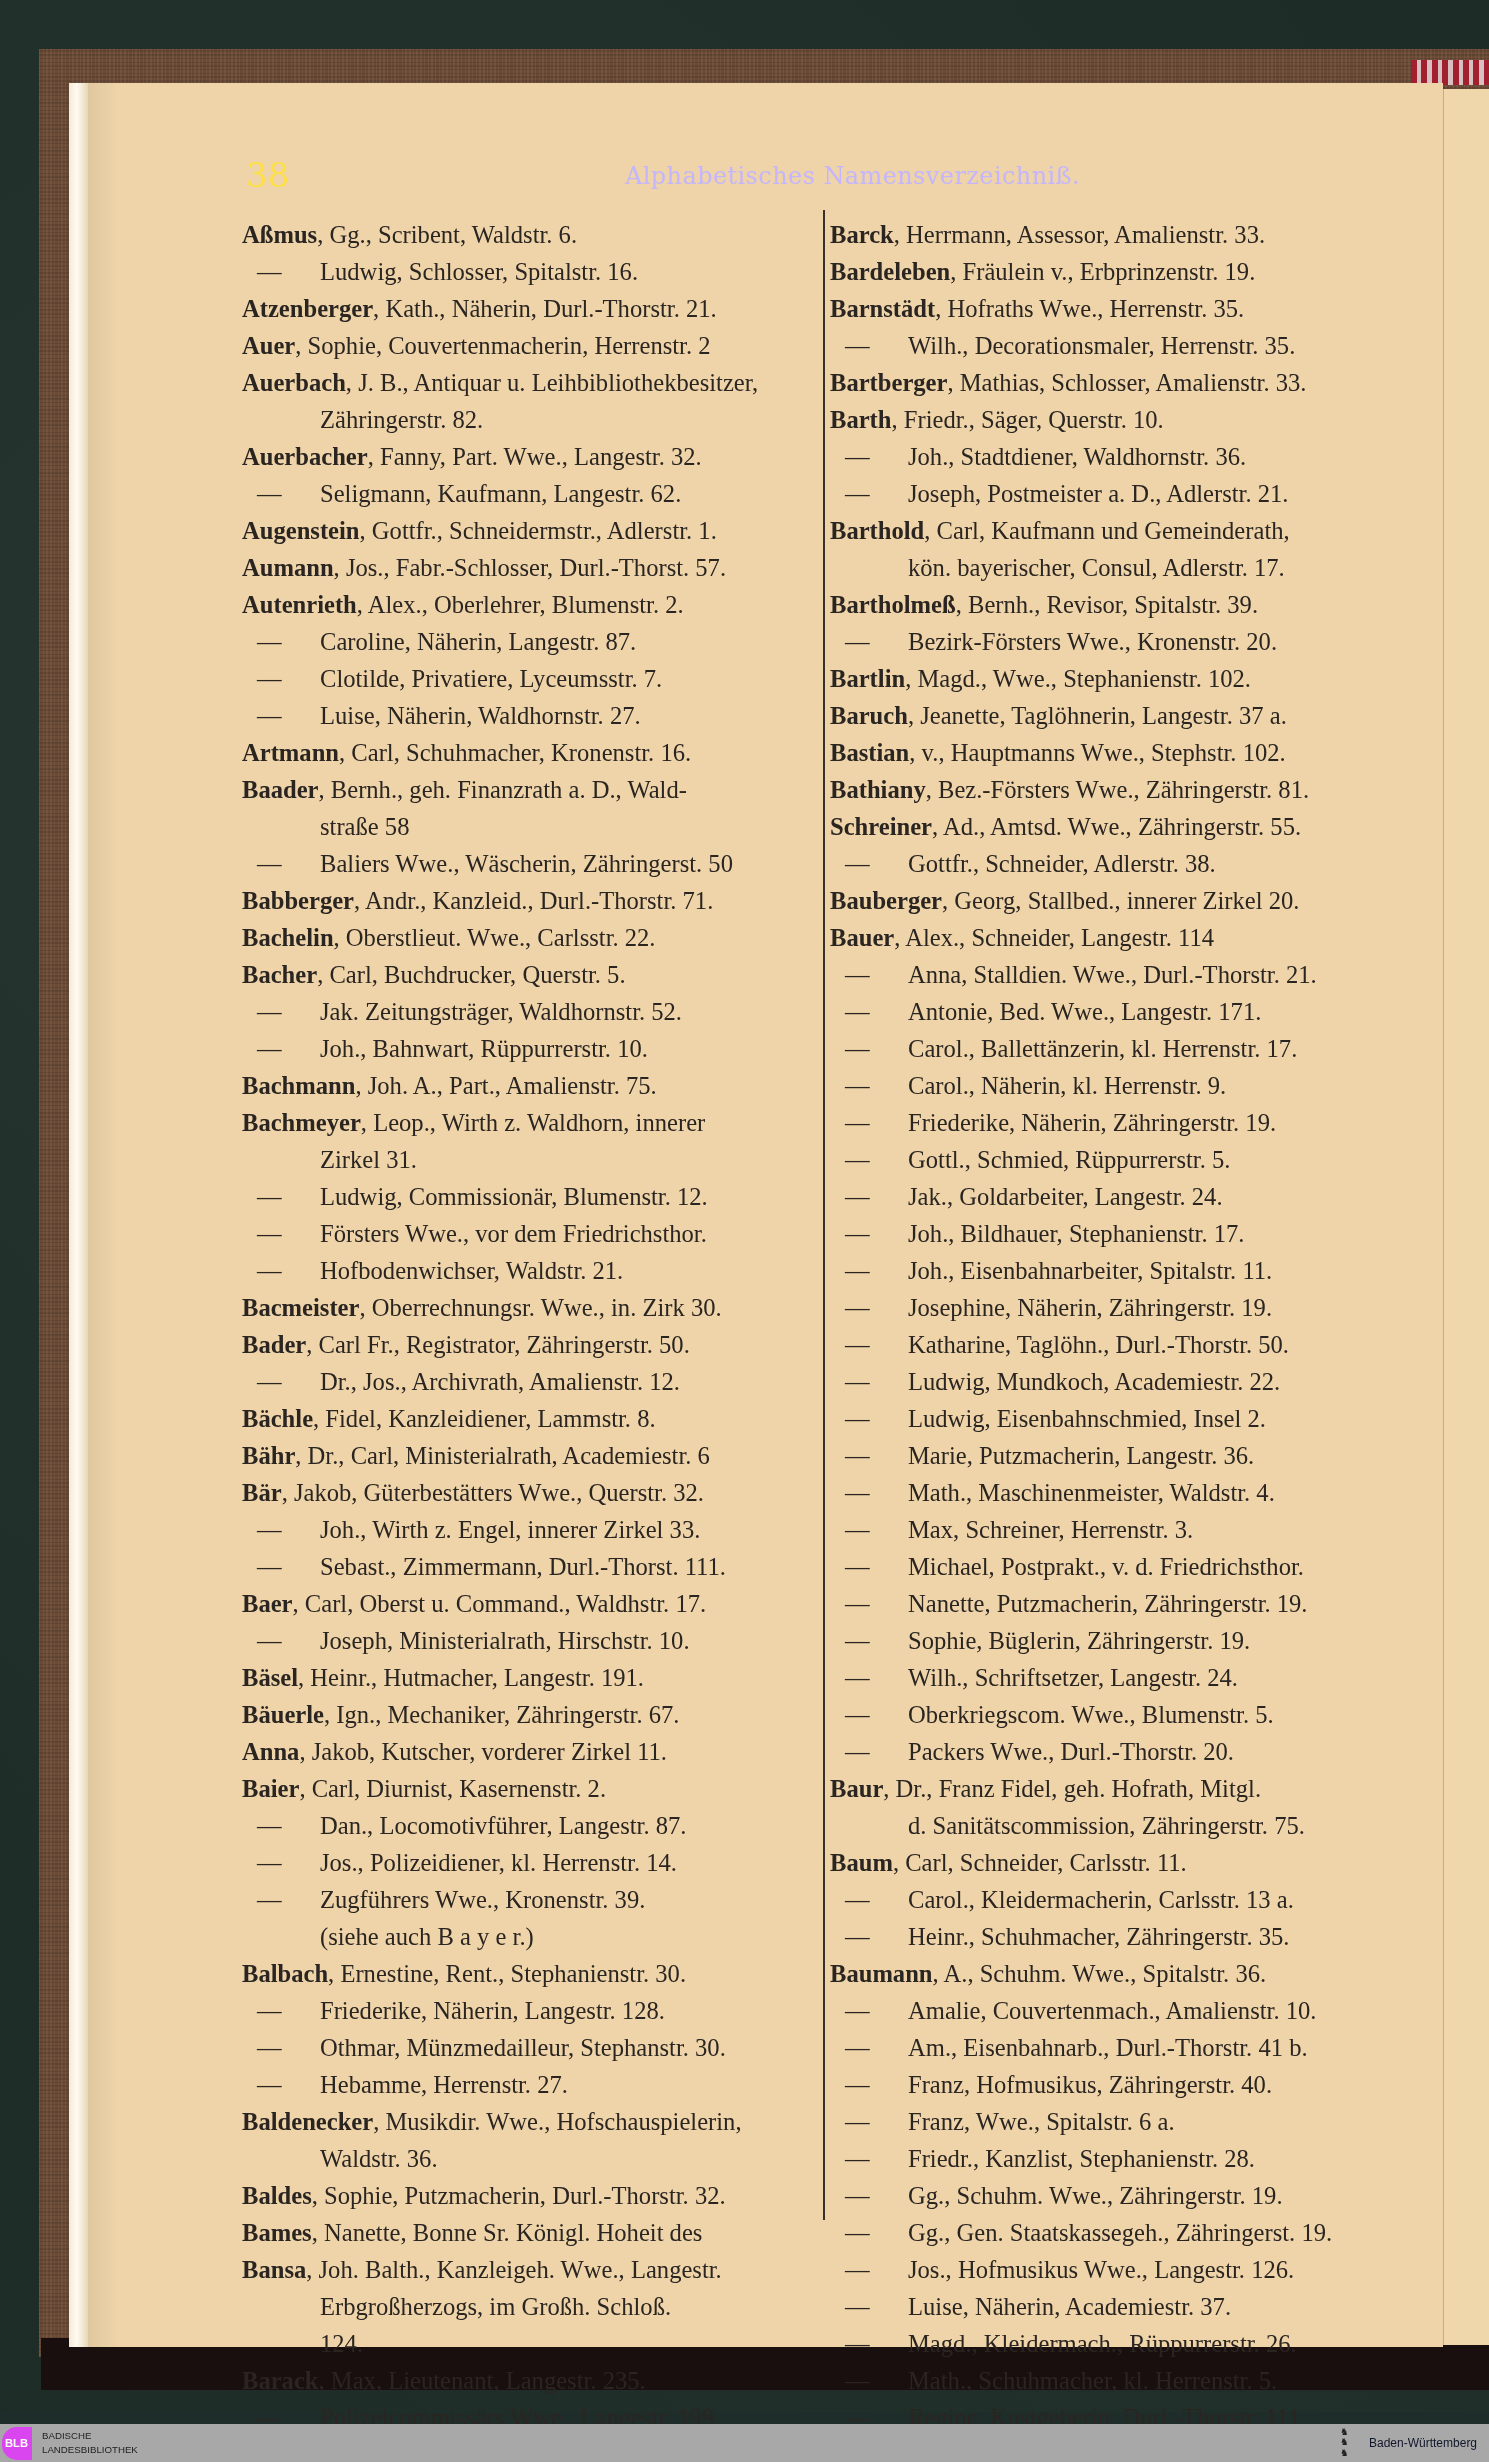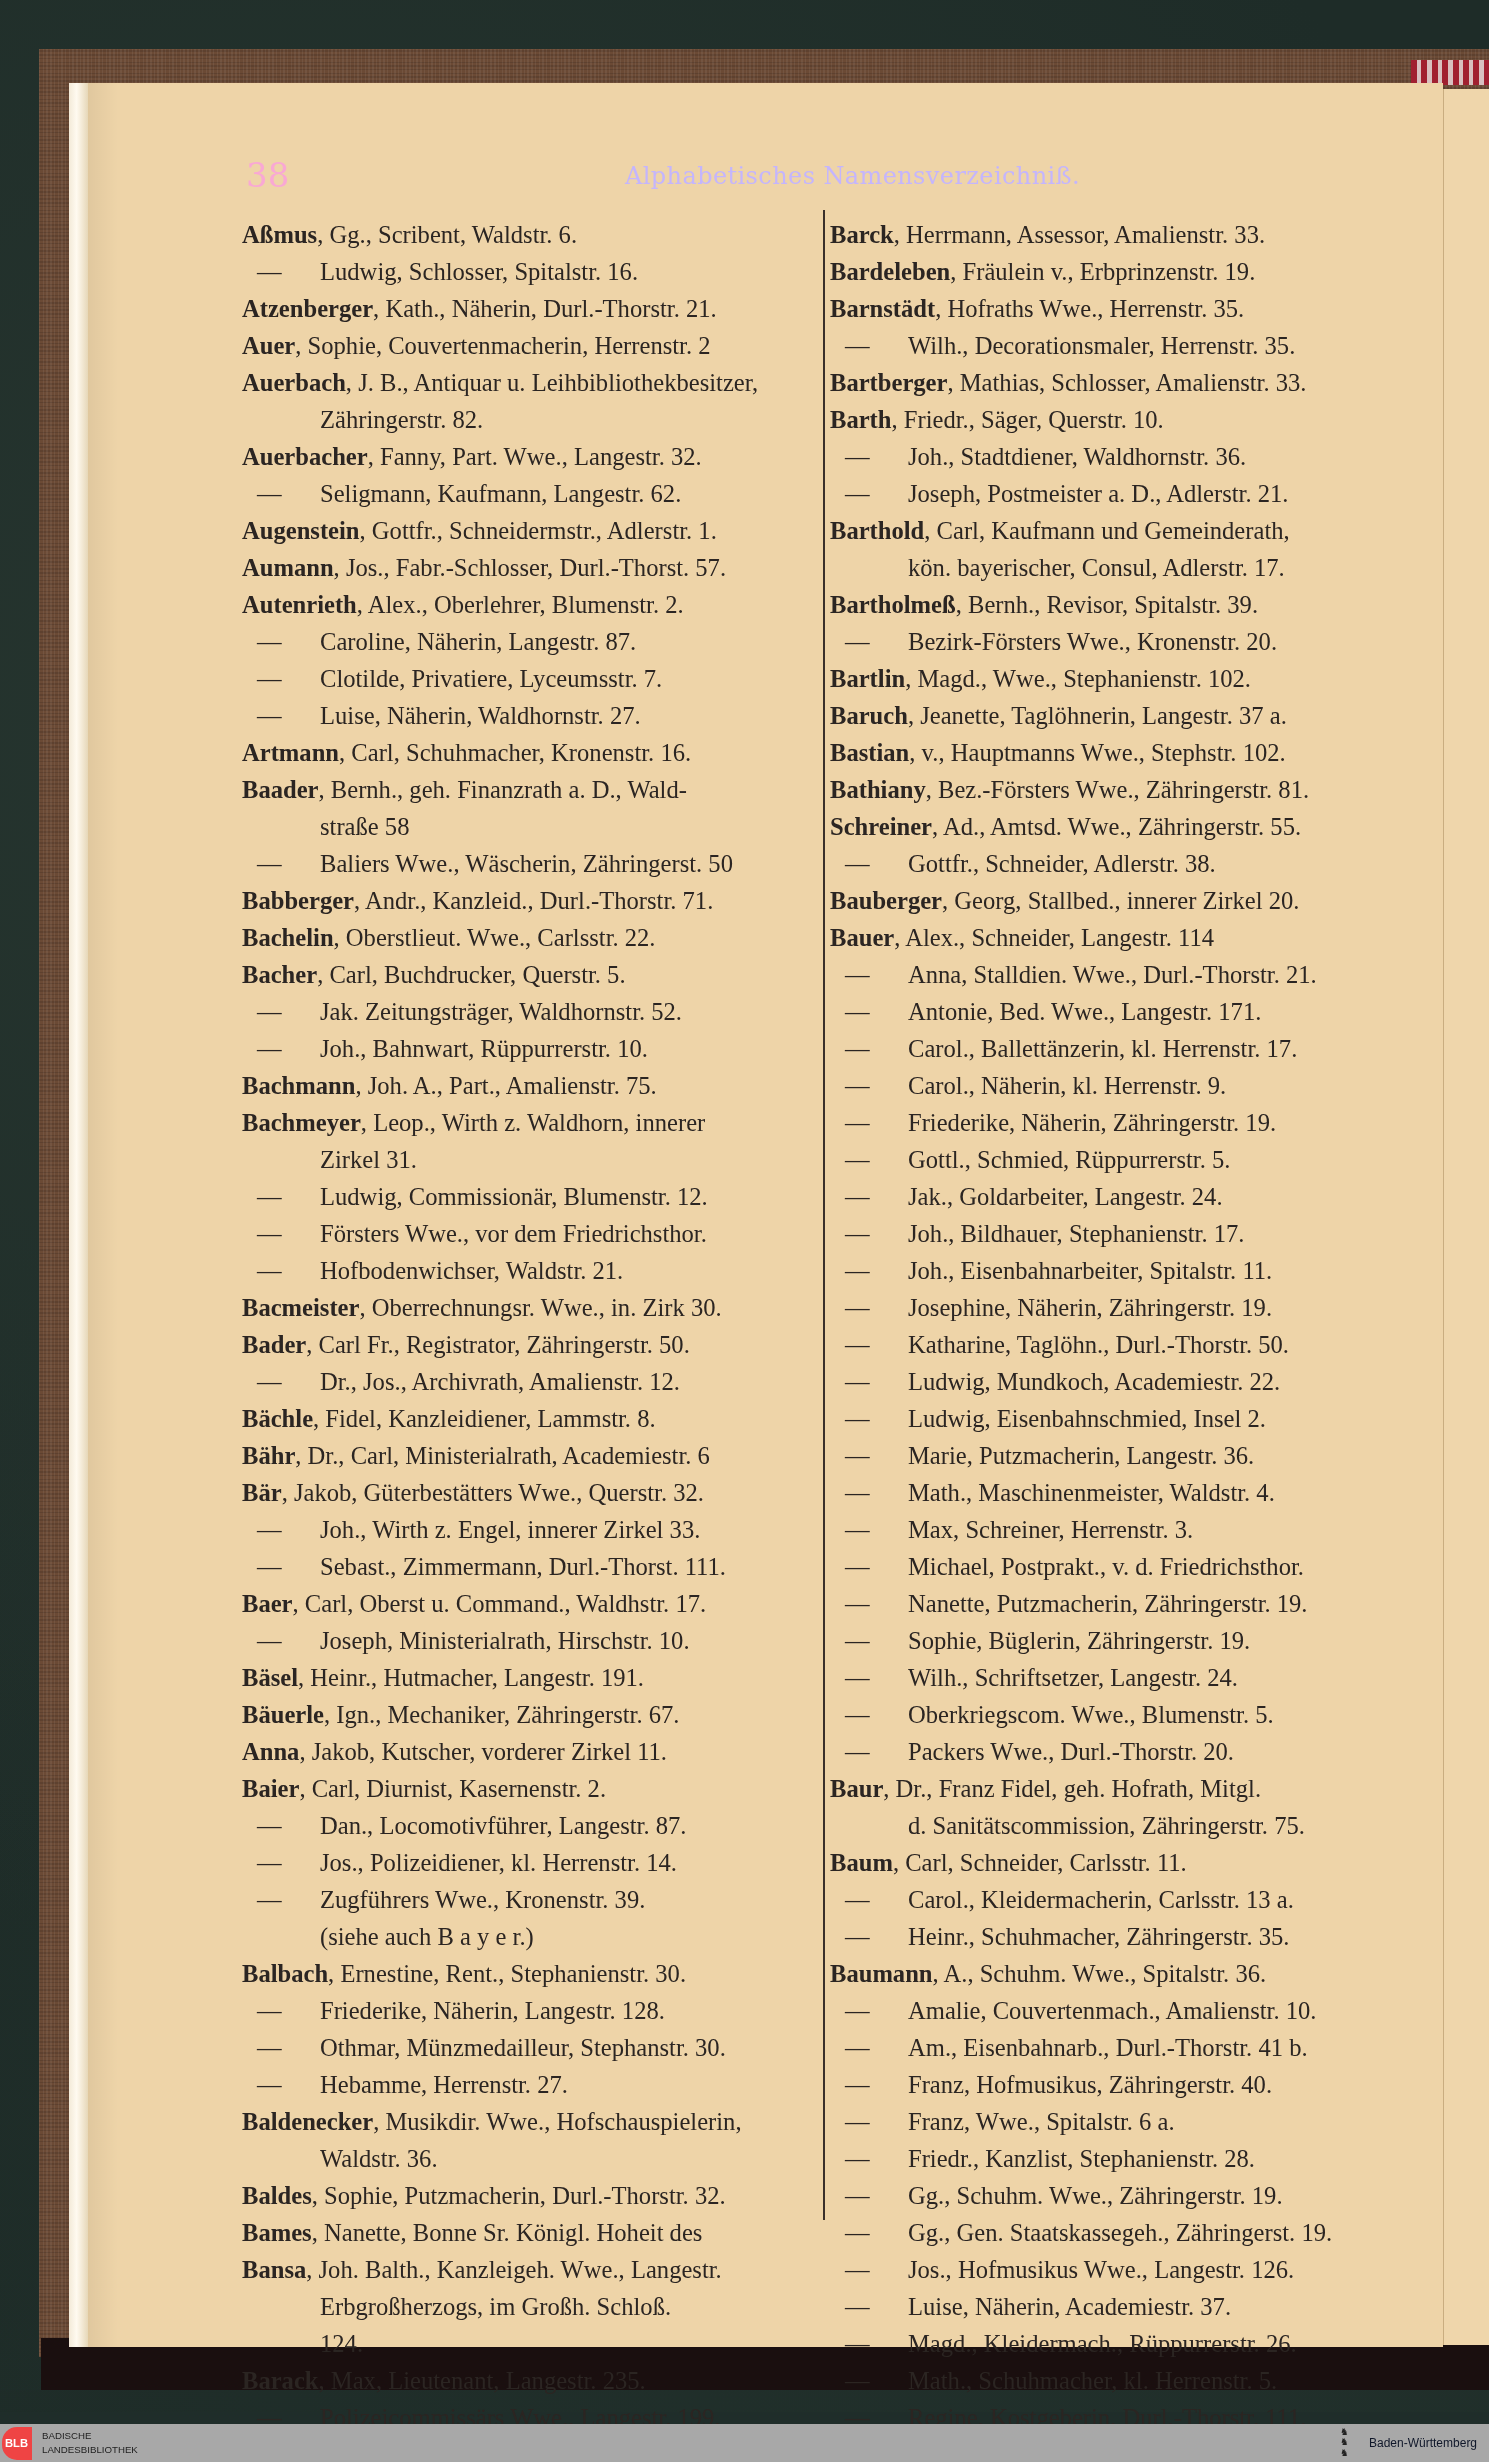--- a/index.html
+++ b/index.html
@@ -39,21 +39,21 @@
     background:
       linear-gradient(90deg, rgba(0,0,0,0.06) 0, transparent 30px),
       #eed4a8;
   }
   .page-right {
     position:absolute; left:1443px; top:89px; width:46px; height:2256px;
     background:#efd6ab;
     border-left:1.5px solid #c9ad80;
   }
   .header-num {
-    position:absolute; left:246px; top:155px; font-size:34px; color:#f9a8d4;
+    position:absolute; left:246px; top:155px; font-size:34px; color:#fde047;
   }
   .header-title {
     position:absolute; left:625px; top:162px; font-size:24px; color:#c4b5fd;
     font-family:"DejaVu Serif", serif; letter-spacing:0.4px;
   }
   .col {
     position:absolute; top:216px; width:588px;
     font-size:24.6px; line-height:37px; color:#2b2522;
     font-family:"Liberation Serif", serif;
   }
@@ -67,21 +67,21 @@
   .entry.cont { padding-left:78px; }
   .entry .dash { display:inline-block; width:78px; padding-left:15px; box-sizing:border-box; }
   .entry .name { font-weight:bold; }
   .footer {
     position:absolute; left:0; top:2424px; width:1489px; height:39px;
     background:#a8a8a8;
     font-family:"Liberation Sans", sans-serif;
   }
   .blb-logo {
     position:absolute; left:1.5px; top:3px; width:30px; height:33px;
-    background:#ef4444; border-radius:15px 0 0 15px;
+    background:#d946ef; border-radius:15px 0 0 15px;
     color:#fff; font-size:11.2px; font-weight:bold; line-height:33px; text-align:center;
   }
   .blb-text {
     position:absolute; left:42px; top:4.5px; font-size:9.7px; line-height:14px; color:#222;
   }
   .bw-icon {
     position:absolute; left:1340px; top:3px; font-size:9.7px; line-height:10.4px; color:#222;
   }
   .bw-text {
     position:absolute; left:1369px; top:12px; font-size:12px; color:#0f172a;

